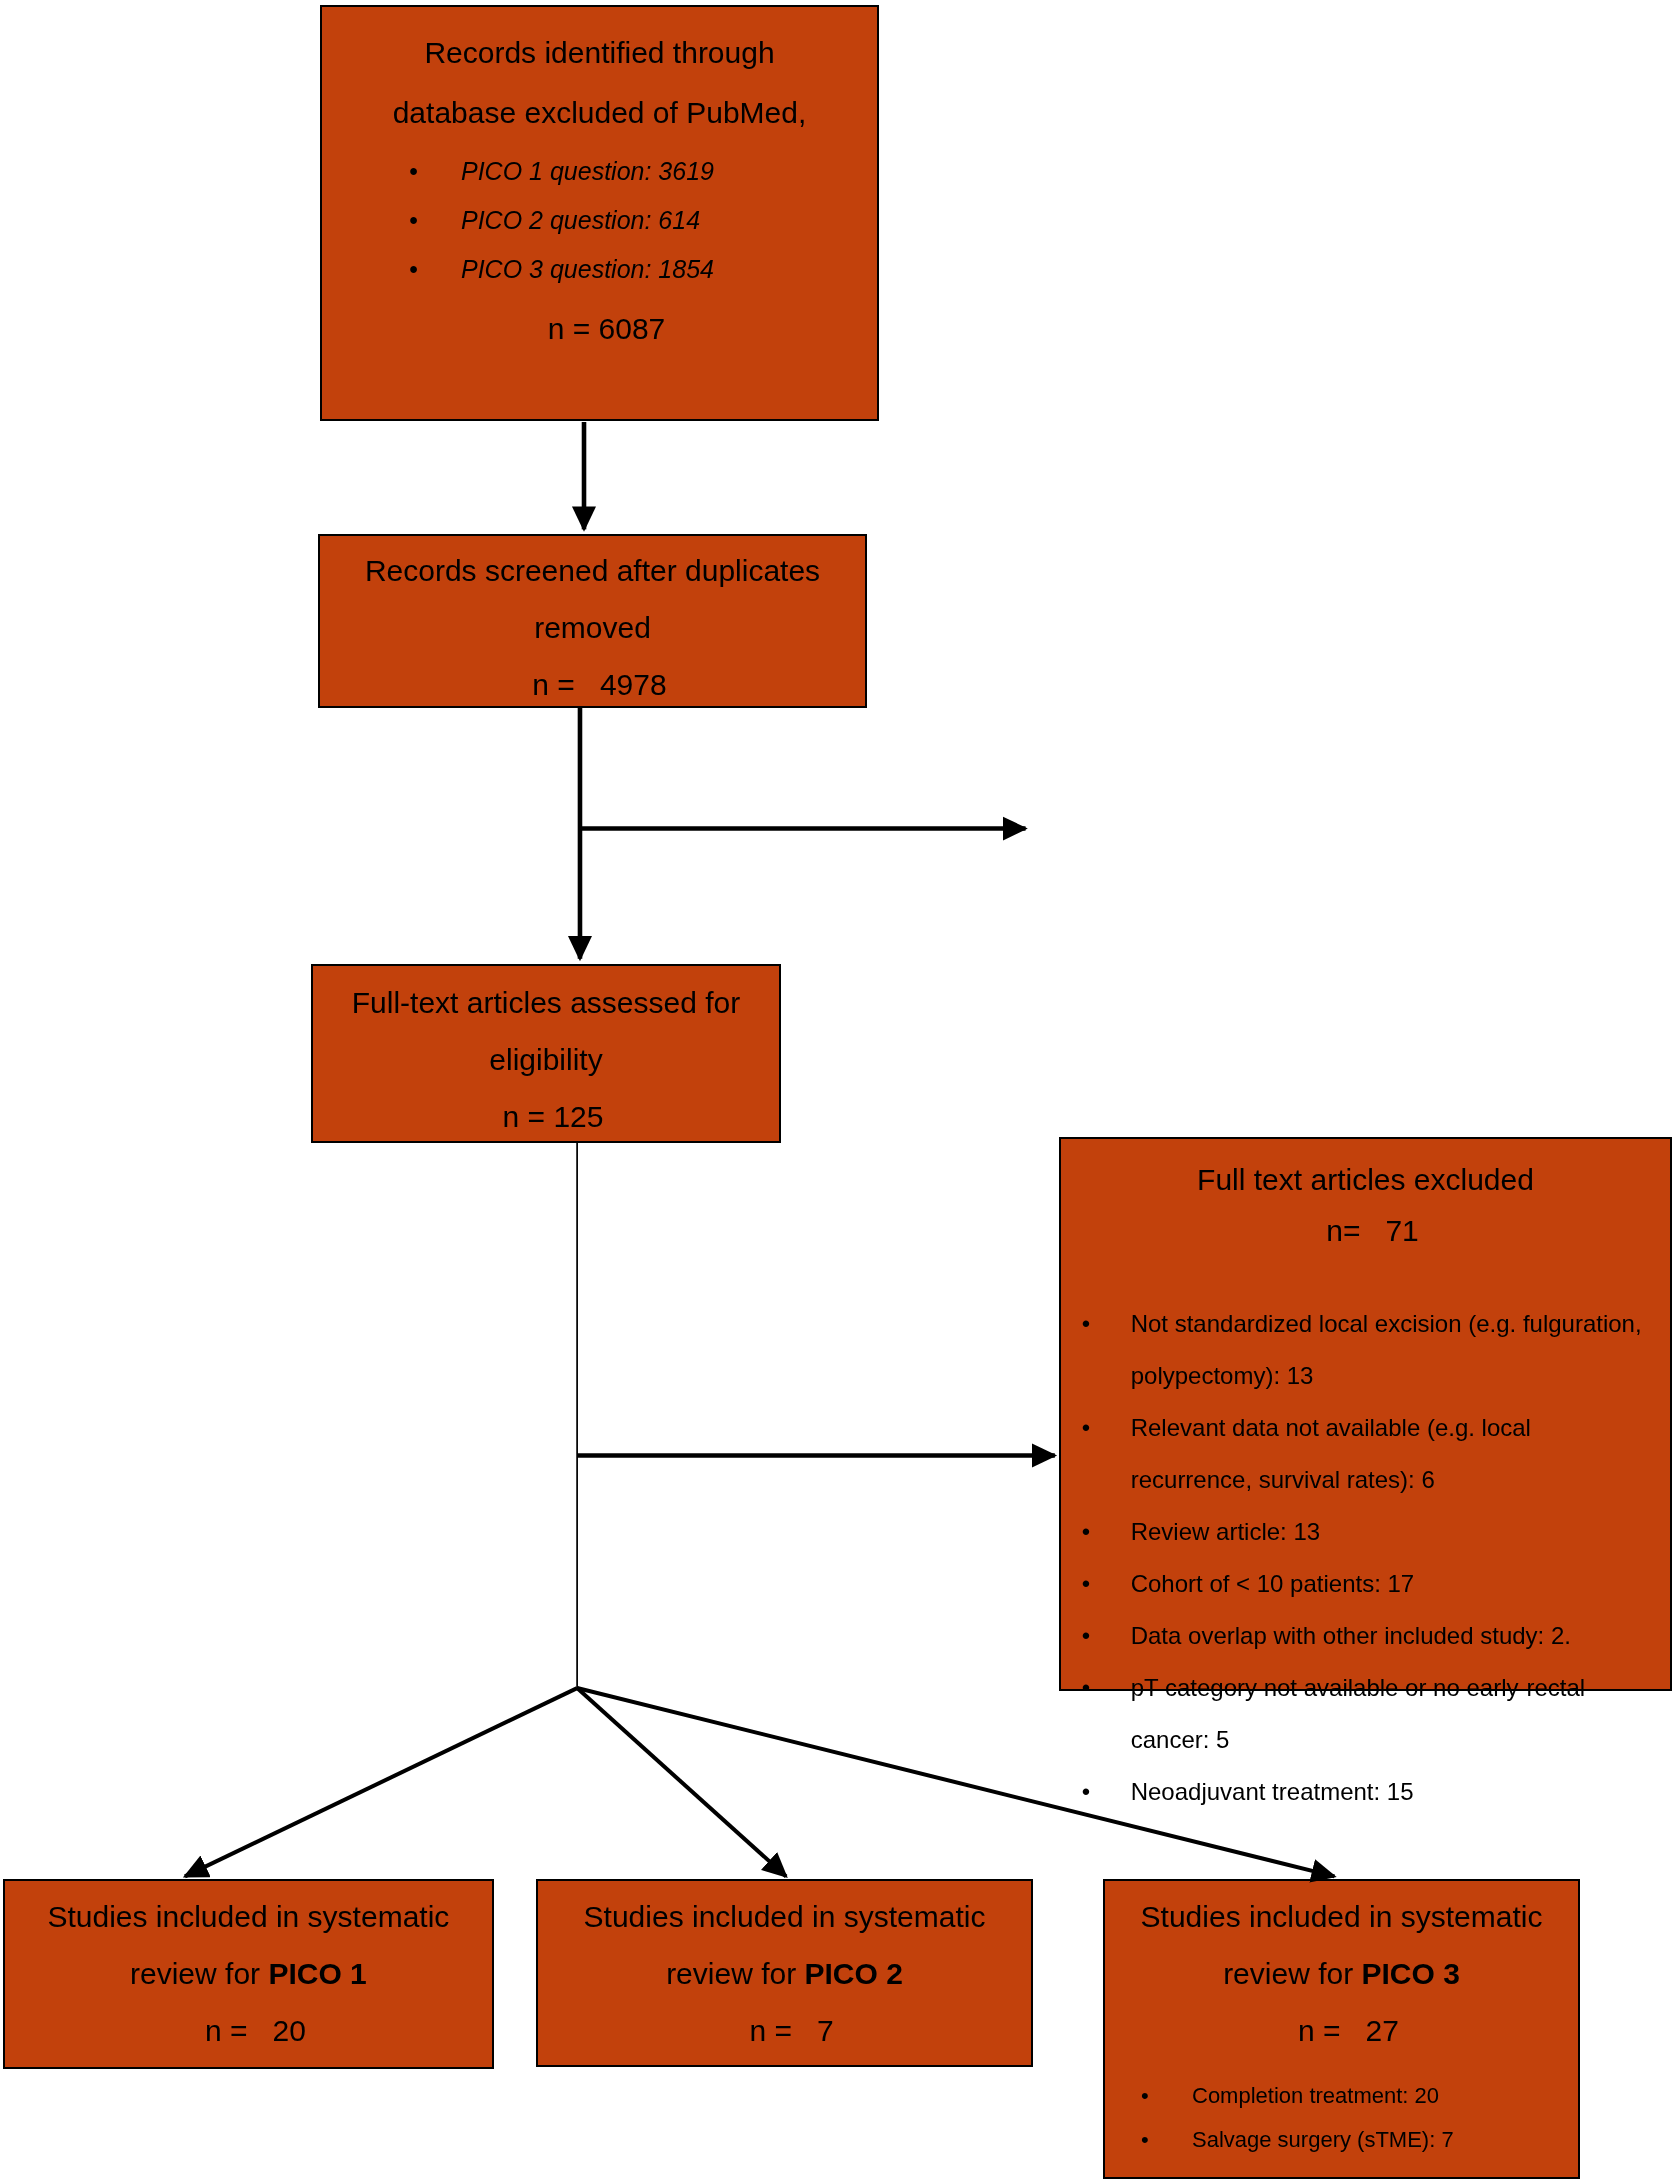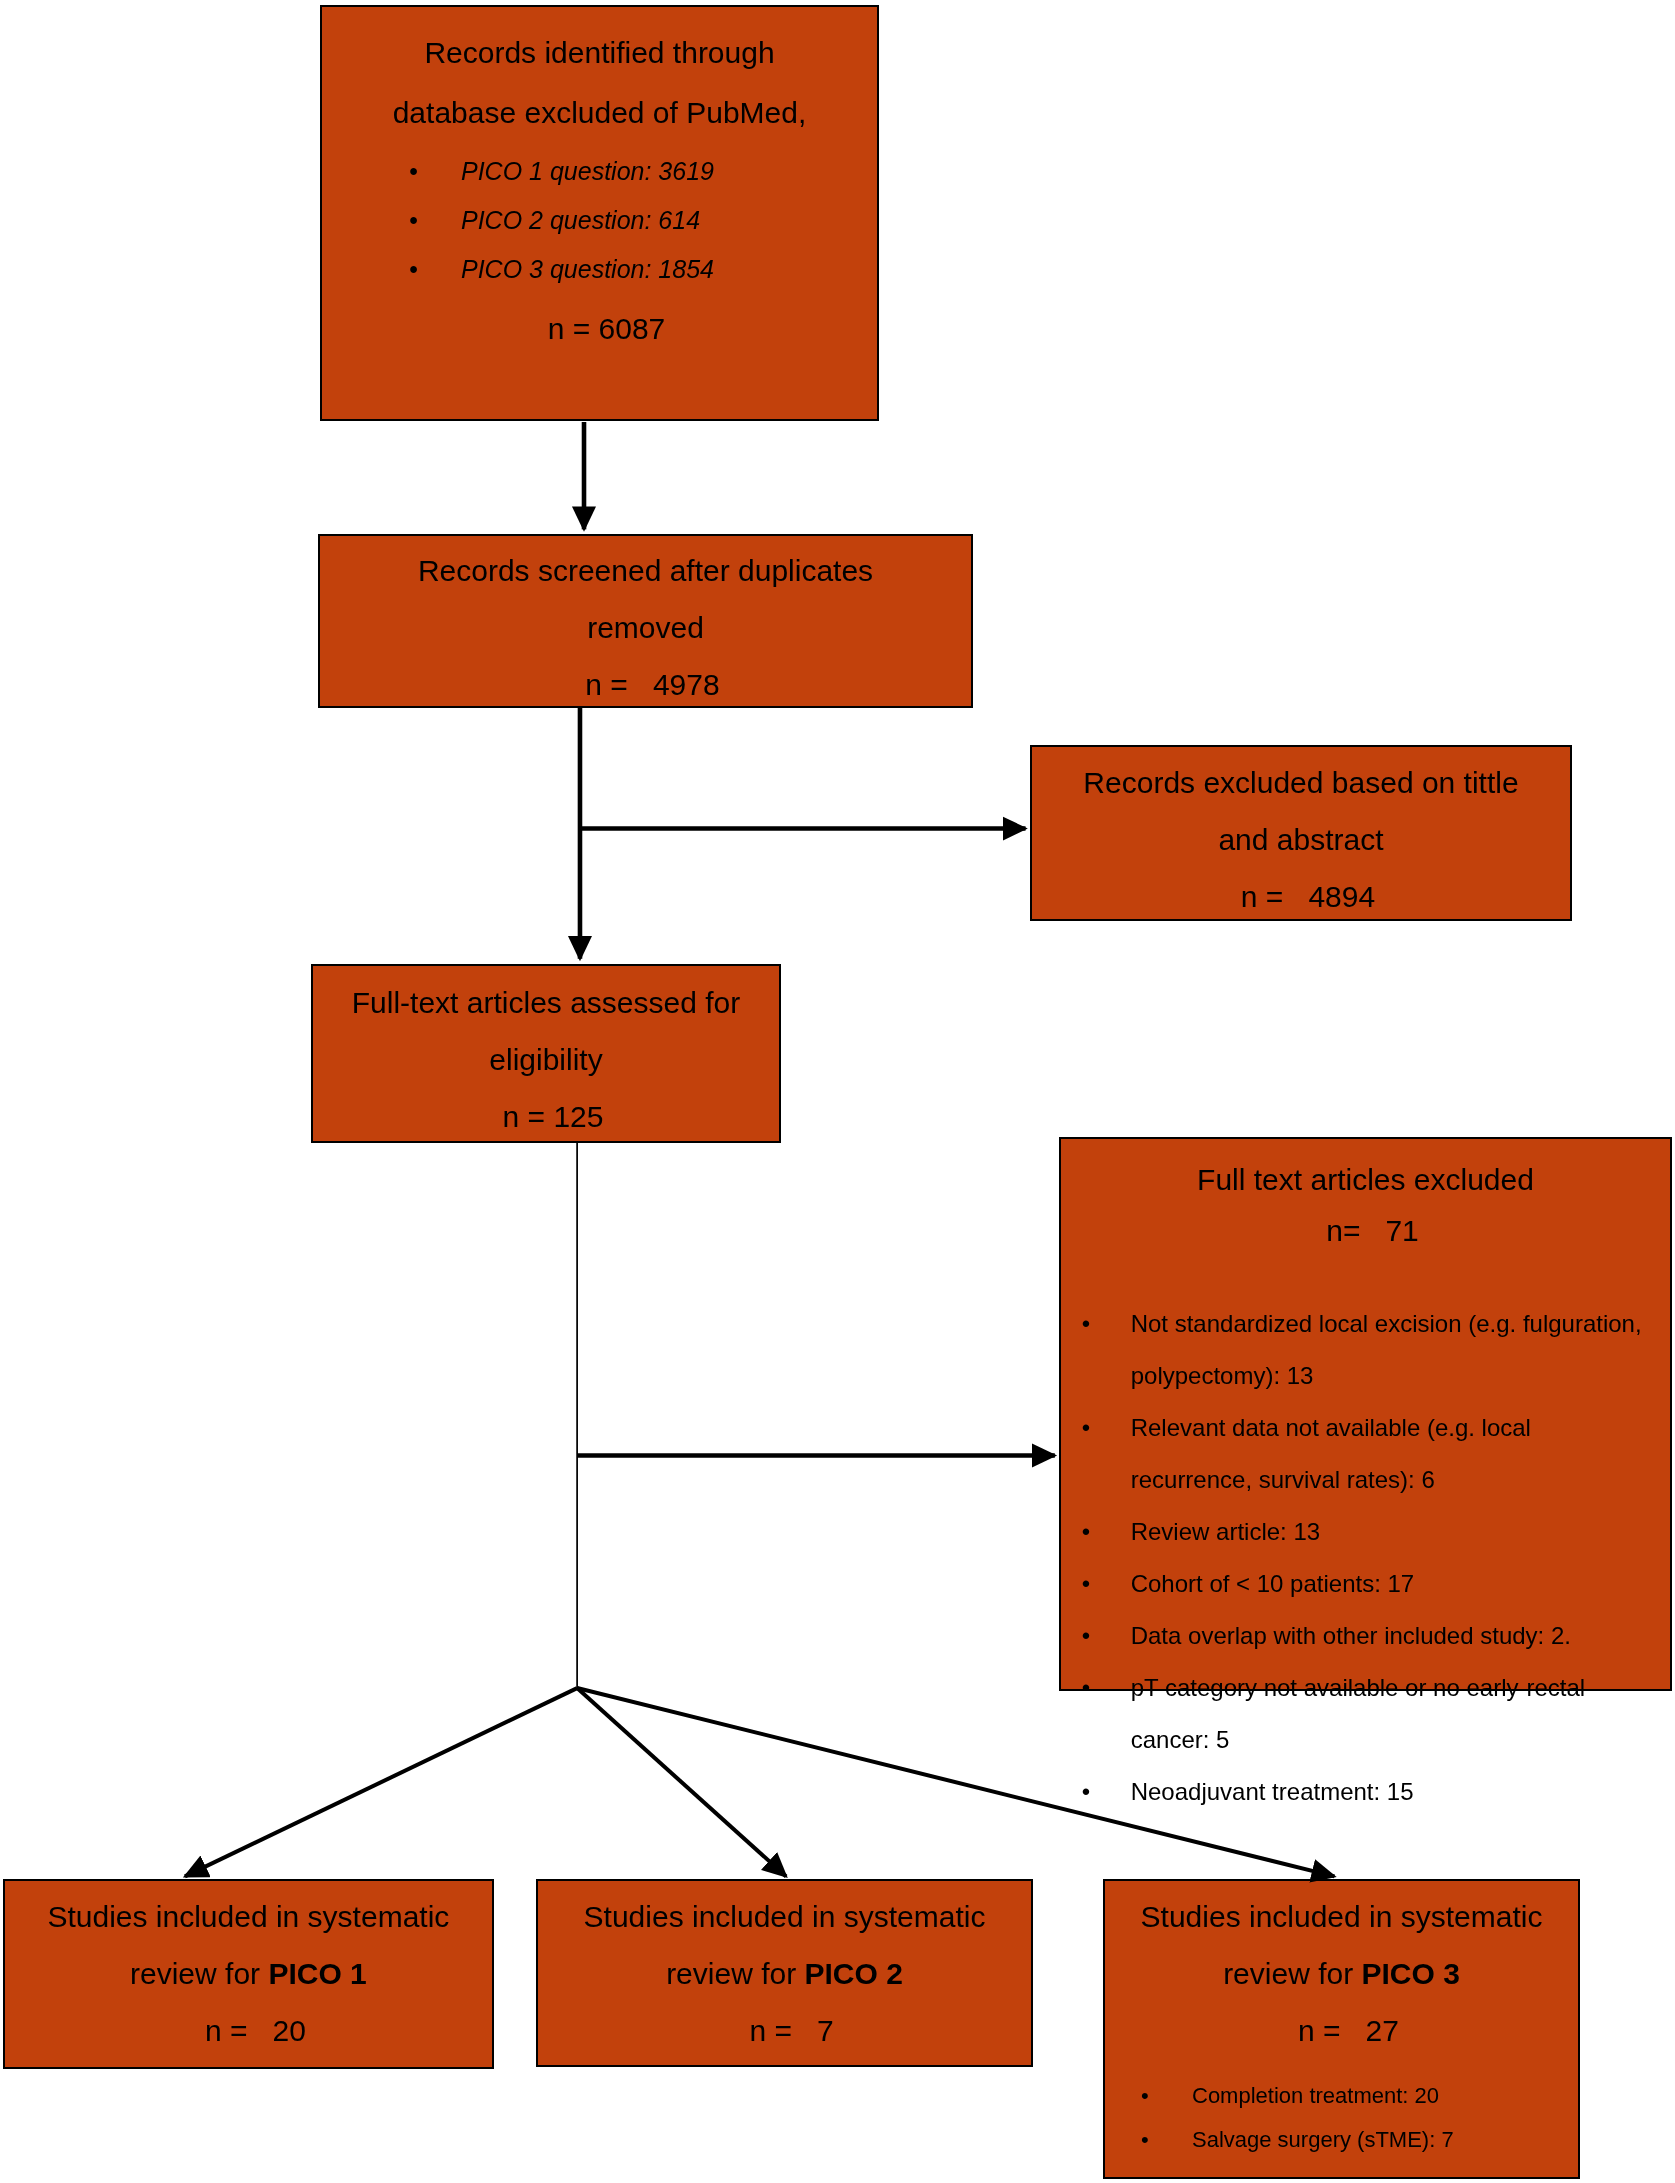--- a/index.html
+++ b/index.html
@@ -26,21 +26,21 @@
   .box-identified{left:320px;top:4.6px;width:559px;height:416px;padding-top:16px;}
   .box-identified .title-line{line-height:60px;}
   .box-identified ul{
     list-style:none;margin:4.6px 0 0 0;padding:0 0 0 87px;
     text-align:left;font-size:25px;line-height:49px;font-style:italic;
   }
   .box-identified li{padding-left:52px;}
   .box-identified li::before{content:"•";display:inline-block;width:52px;margin-left:-52px;}
   .box-identified .count{margin-top:5.7px;}
   
-  .box-screened{left:318px;top:534px;width:655px;height:174px;padding-top:5.7px;}
+  .box-screened{left:318px;top:534px;width:549px;height:174px;padding-top:5.7px;}
   .box-records-excluded{left:1030px;top:745px;width:542px;height:176px;padding-top:6.9px;}
   .box-fulltext-assessed{left:311px;top:964px;width:470px;height:179px;padding-top:8px;}
   
   .box-fulltext-excluded{left:1059px;top:1137px;width:613px;height:554px;padding-top:15px;}
   .box-fulltext-excluded .title-line{line-height:51px;}
   .box-fulltext-excluded .count{line-height:51px;}
   .box-fulltext-excluded ul{
     list-style:none;margin:42px 0 0 0;padding:0 16px 0 20.7px;
     text-align:left;font-size:24px;line-height:52px;
   }
@@ -79,25 +79,20 @@
     </ul>
     <div class="count">n = 6087</div>
   </div>
 
   <div class="box box-screened">
     <div class="title-line">Records screened after duplicates</div>
     <div class="title-line">removed</div>
     <div class="count">n =   4978</div>
   </div>
 
-  <div class="box box-records-excluded">
-    <div class="title-line">Records excluded based on tittle</div>
-    <div class="title-line">and abstract</div>
-    <div class="count">n =   4894</div>
-  </div>
 
   <div class="box box-fulltext-assessed">
     <div class="title-line">Full-text articles assessed for</div>
     <div class="title-line">eligibility</div>
     <div class="count">n = 125</div>
   </div>
 
   <div class="box box-fulltext-excluded">
     <div class="title-line">Full text articles excluded</div>
     <div class="count">n=   71</div>

